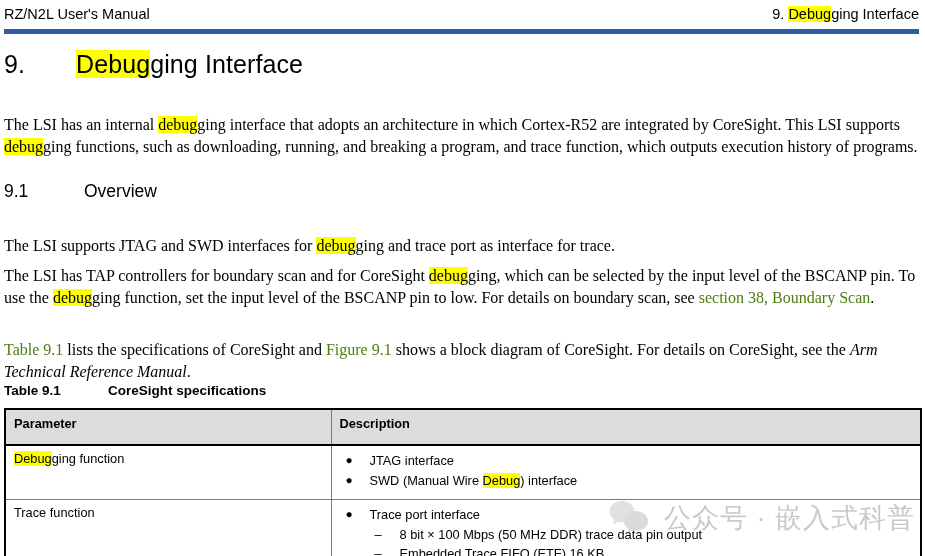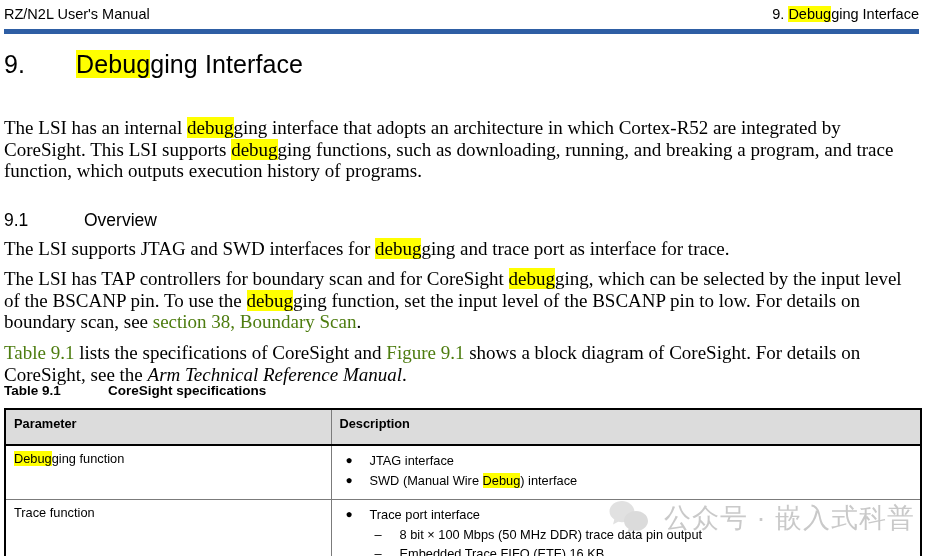--- a/index.html
+++ b/index.html
@@ -73,29 +73,28 @@
     left: 4px;
     top: 181px;
     font-family: "Liberation Sans", sans-serif;
     font-size: 17.5px;
     font-weight: normal;
     white-space: nowrap;
   }
   .h2 .num {
     display: inline-block;
     width: 80px;
-    margin-top: 29px;
   }
 
   
   .para {
     position: absolute;
     left: 4px;
     font-family: "Liberation Serif", serif;
-    font-size: 19px;
+    font-size: 16px;
     line-height: 21.5px;
     color: #000;
     text-align: left;
   }
   #p-intro  { top: 98px;  width: 916px; }
   #p-ov1    { top: 219px; width: 916px; }
   #p-ov2    { top: 249px; width: 918px; }
   #p-ov3    { top: 323px; width: 918px; }
 
   .hl {

